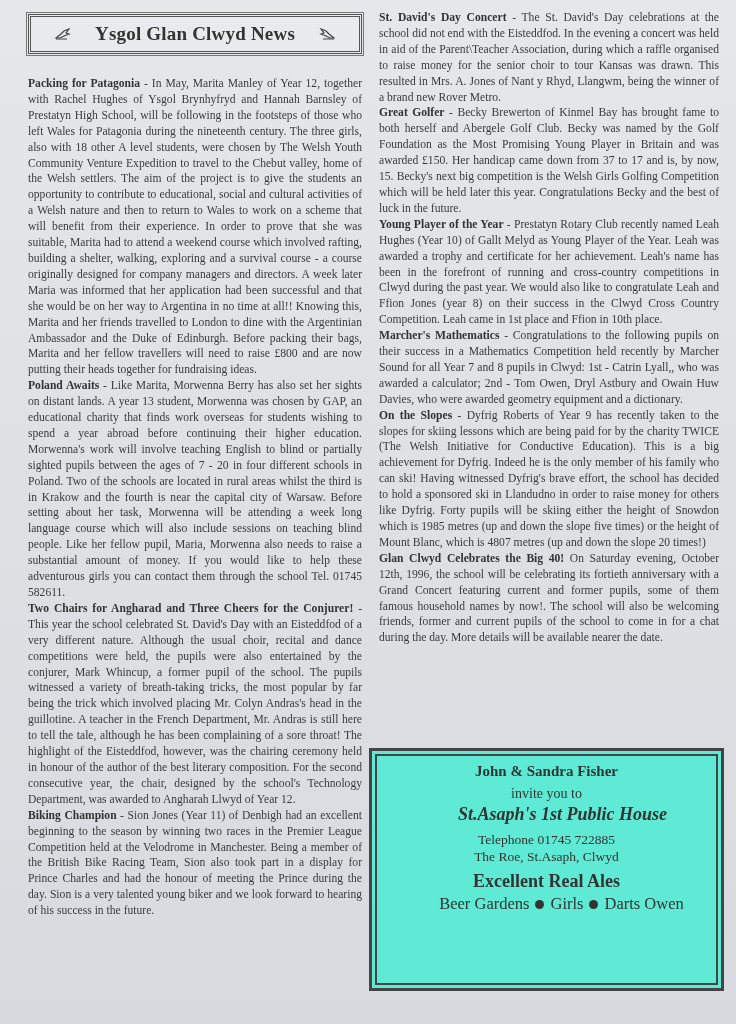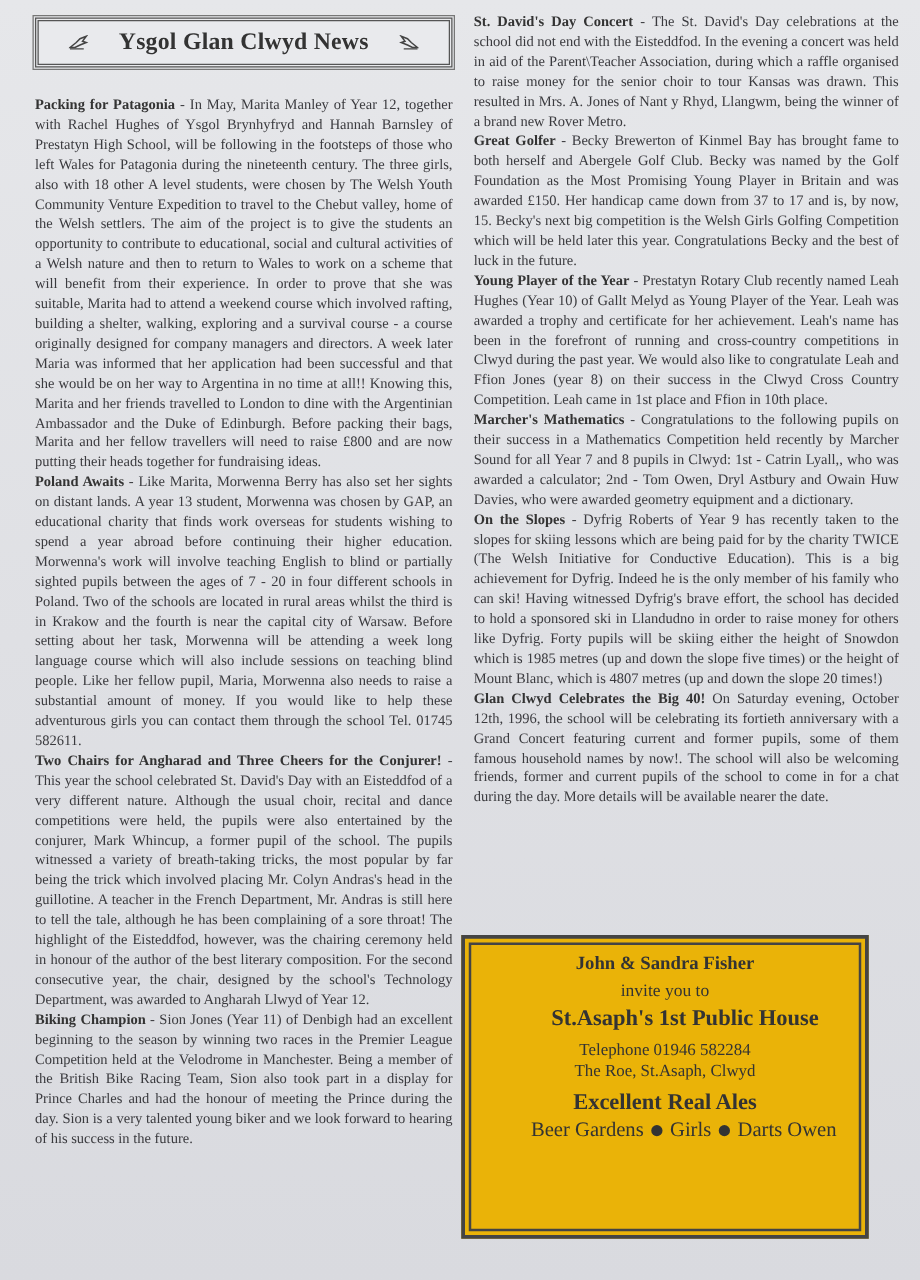--- a/index.html
+++ b/index.html
@@ -34,39 +34,39 @@
     font-weight: bold; font-size: 19px; color: #333;
     letter-spacing: 0.2px;
   }
   .mast-icon { width: 16px; height: 12px; display: inline-block; }
   .article {
     font-size: 11.6px; line-height: 15.9px; text-align: justify;
     margin: 0;
   }
   .headline { font-weight: bold; color: #333; }
   .ad {
-    position: absolute; left: 369px; top: 748px; width: 326px; height: 243px;
+    position: absolute; left: 369px; top: 748px; width: 355px; height: 243px;
     border: 3px solid #444;
     box-sizing: border-box;
     padding: 3px;
-    background: #eab308;
+    background: #5eead4;
   }
   .ad-inner {
     border: 2px solid #444;
     height: 100%; box-sizing: border-box;
     text-align: center;
     position: relative;
   }
   .ad-hosts { font-weight: bold; font-size: 15px; margin-top: 7px; color: #333; }
   .ad-invite { font-size: 14px; margin-top: 6px; color: #333; }
   .ad-name {
     font-weight: bold; font-style: italic; font-size: 37px; color: #2e2e30;
     margin-top: 2px; letter-spacing: 0.5px;
   }
-  .ad-tagline { font-weight: bold; font-size: 18px; color: #333; margin-top: 2px; padding-left: 32px; }
+  .ad-tagline { font-weight: bold; font-style: italic; font-size: 18px; color: #333; margin-top: 2px; padding-left: 32px; }
   .ad-phone { font-size: 13.5px; margin-top: 7px; color: #333; }
   .ad-address { font-size: 13.5px; margin-top: 1px; color: #333; }
   .ad-ales { font-weight: bold; font-size: 18px; margin-top: 6px; color: #333; }
   .ad-features { font-size: 16.5px; margin-top: 2px; color: #333; display: flex; justify-content: center; align-items: center; gap: 6px; padding-left: 30px; }
   .bullet { width: 9px; height: 9px; border-radius: 50%; background: #333; display: inline-block; }
 </style>
 </head>
 <body>
 
 <div class="page">
@@ -97,21 +97,21 @@
     <p class="article"><span class="headline">Marcher's Mathematics</span><span> - Congratulations to the following pupils on their success in a Mathematics Competition held recently by Marcher Sound for all  Year 7 and 8 pupils in Clwyd:  1st - Catrin Lyall,, who was awarded a calculator; 2nd - Tom Owen, Dryl Astbury and Owain Huw Davies, who were awarded geometry equipment and a dictionary.</span></p>
     <p class="article"><span class="headline">On the Slopes</span><span> - Dyfrig Roberts of Year 9 has recently taken to the slopes for skiing lessons which are being paid for by the charity TWICE (The Welsh Initiative for Conductive Education).  This is a big achievement for Dyfrig.  Indeed he is the only member of his family who can ski!  Having witnessed Dyfrig's brave effort, the school has decided to hold a sponsored ski in Llandudno in order to raise money for others like Dyfrig.  Forty pupils will be skiing either the height of Snowdon which is 1985 metres (up and down the slope five times) or the height of Mount Blanc, which is 4807 metres (up and down the slope 20 times!)</span></p>
     <p class="article"><span class="headline">Glan Clwyd Celebrates the Big 40!</span><span>  On Saturday evening, October 12th, 1996, the school will be celebrating its fortieth anniversary with a Grand Concert featuring current and former pupils, some of them famous household names by now!.  The school will also be welcoming friends, former and current pupils of the school to come in for a chat during the day.  More details will be available nearer the date.</span></p>
   </div>
 
   <div class="ad">
     <div class="ad-inner">
       <div class="ad-hosts">John &amp; Sandra Fisher</div>
       <div class="ad-invite">invite you to</div>
       <div class="ad-tagline">St.Asaph's 1st Public House</div>
-      <div class="ad-phone">Telephone 01946 582284</div>
+      <div class="ad-phone">Telephone 01745 722885</div>
       <div class="ad-address">The Roe, St.Asaph, Clwyd</div>
       <div class="ad-ales">Excellent Real Ales</div>
       <div class="ad-features">
         <span>Beer Gardens</span>
         <span class="bullet"></span>
         <span>Girls</span>
         <span class="bullet"></span>
         <span>Darts Owen</span>
       </div>
     </div>

